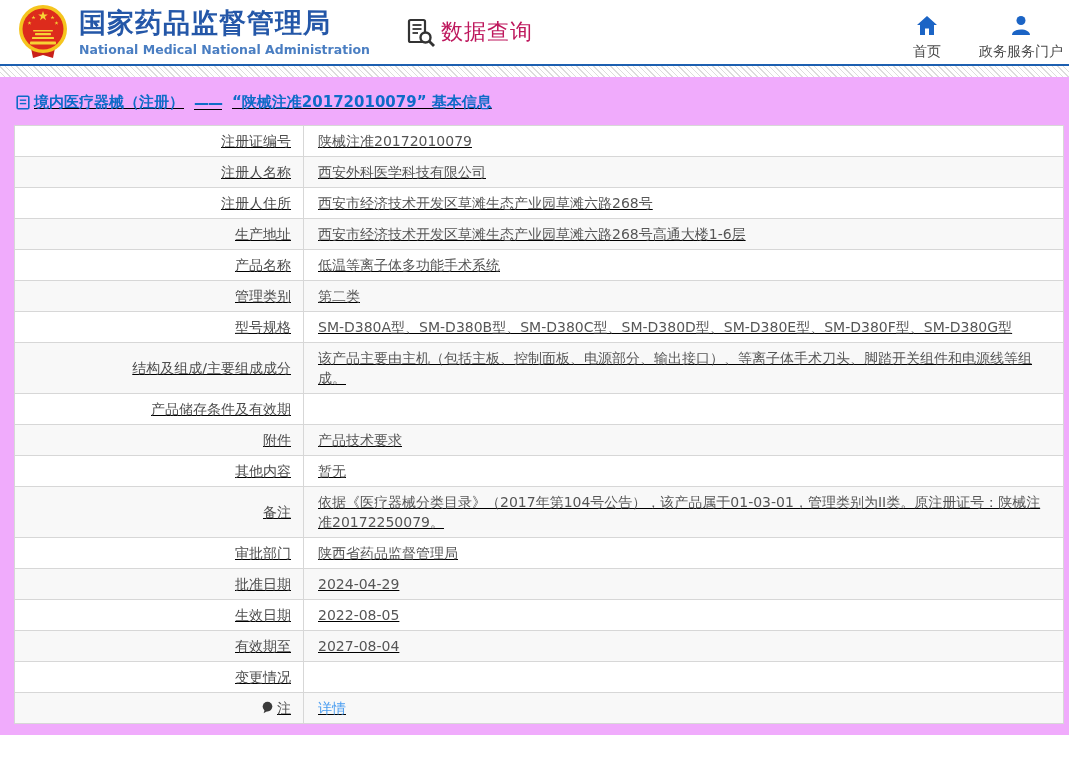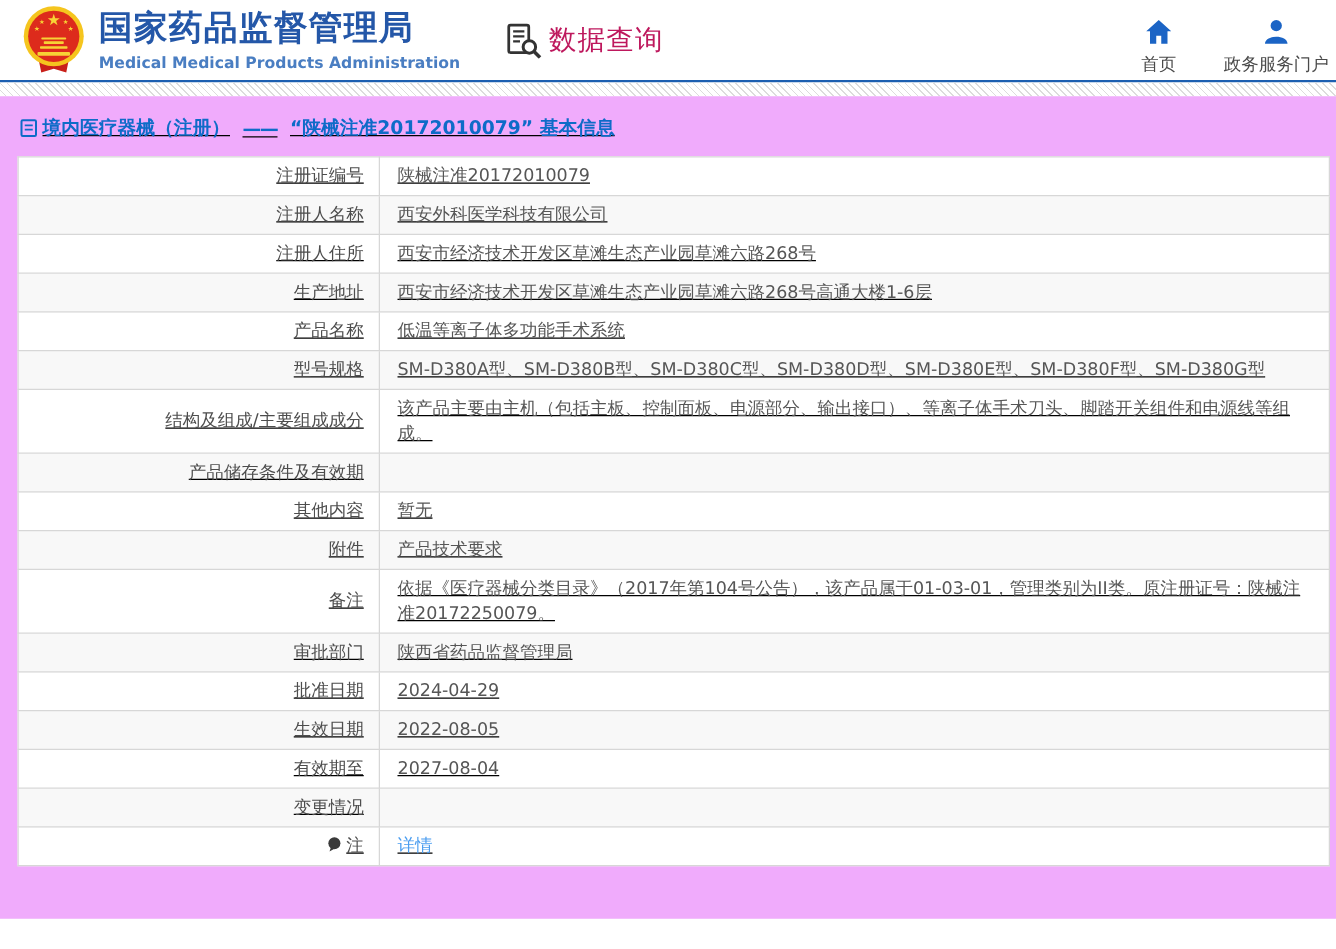--- a/index.html
+++ b/index.html
@@ -57,21 +57,21 @@
       <polygon points="13.5,17 14,18.4 15.5,18.4 14.3,19.3 14.8,20.7 13.5,19.8 12.2,20.7 12.7,19.3 11.5,18.4 13,18.4"></polygon>
       <polygon points="40.5,17 41,18.4 42.5,18.4 41.3,19.3 41.8,20.7 40.5,19.8 39.2,20.7 39.7,19.3 38.5,18.4 40,18.4"></polygon>
       <rect x="17" y="26" width="20" height="1.6" rx="0.8"></rect>
       <rect x="19" y="29" width="16" height="2.2" rx="0.6"></rect>
       <rect x="16" y="33" width="22" height="2" rx="0.6"></rect>
       <rect x="14" y="37.5" width="26" height="3" rx="0.8"></rect>
     </g>
   </svg>
   <div class="title-block">
     <div class="org-cn">国家药品监督管理局</div>
-    <div class="org-en">Medical Medical Products Administration</div>
+    <div class="org-en">National Medical National Administration</div>
   </div>
   <div class="query-block">
     <svg class="query-icon" viewBox="0 0 30 30">
       <rect x="3" y="3" width="16" height="22" rx="1.5" fill="none" stroke="#333" stroke-width="2.2"></rect>
       <line x1="6.5" y1="8" x2="15.5" y2="8" stroke="#333" stroke-width="1.8"></line>
       <line x1="6.5" y1="12" x2="15.5" y2="12" stroke="#333" stroke-width="1.8"></line>
       <line x1="6.5" y1="16" x2="12" y2="16" stroke="#333" stroke-width="1.8"></line>
       <circle cx="19.5" cy="20.5" r="5" fill="#fff" stroke="#333" stroke-width="2.4"></circle>
       <line x1="23.2" y1="24.2" x2="28" y2="29" stroke="#333" stroke-width="2.8"></line>
     </svg>
@@ -130,38 +130,42 @@
           </tr>
           <tr>
             <td class="label-cell">生产地址</td>
             <td class="value-cell">西安市经济技术开发区草滩生态产业园草滩六路268号高通大楼1-6层</td>
           </tr>
           <tr>
             <td class="label-cell">产品名称</td>
             <td class="value-cell">低温等离子体多功能手术系统</td>
           </tr>
           <tr>
+            <td class="label-cell">管理类别</td>
+            <td class="value-cell">第二类</td>
+          </tr>
+          <tr>
             <td class="label-cell">型号规格</td>
             <td class="value-cell">SM-D380A型、SM-D380B型、SM-D380C型、SM-D380D型、SM-D380E型、SM-D380F型、SM-D380G型</td>
           </tr>
           <tr>
             <td class="label-cell">结构及组成/主要组成成分</td>
             <td class="value-cell">该产品主要由主机（包括主板、控制面板、电源部分、输出接口）、等离子体手术刀头、脚踏开关组件和电源线等组成。</td>
           </tr>
           <tr>
             <td class="label-cell">产品储存条件及有效期</td>
             <td class="value-cell"></td>
           </tr>
           <tr>
+            <td class="label-cell">附件</td>
+            <td class="value-cell">产品技术要求</td>
+          </tr>
+          <tr>
             <td class="label-cell">其他内容</td>
             <td class="value-cell">暂无</td>
-          </tr>
-          <tr>
-            <td class="label-cell">附件</td>
-            <td class="value-cell">产品技术要求</td>
           </tr>
           <tr>
             <td class="label-cell">备注</td>
             <td class="value-cell">依据《医疗器械分类目录》（2017年第104号公告），该产品属于01-03-01，管理类别为II类。原注册证号：陕械注准20172250079。</td>
           </tr>
           <tr>
             <td class="label-cell">审批部门</td>
             <td class="value-cell">陕西省药品监督管理局</td>
           </tr>
           <tr>

